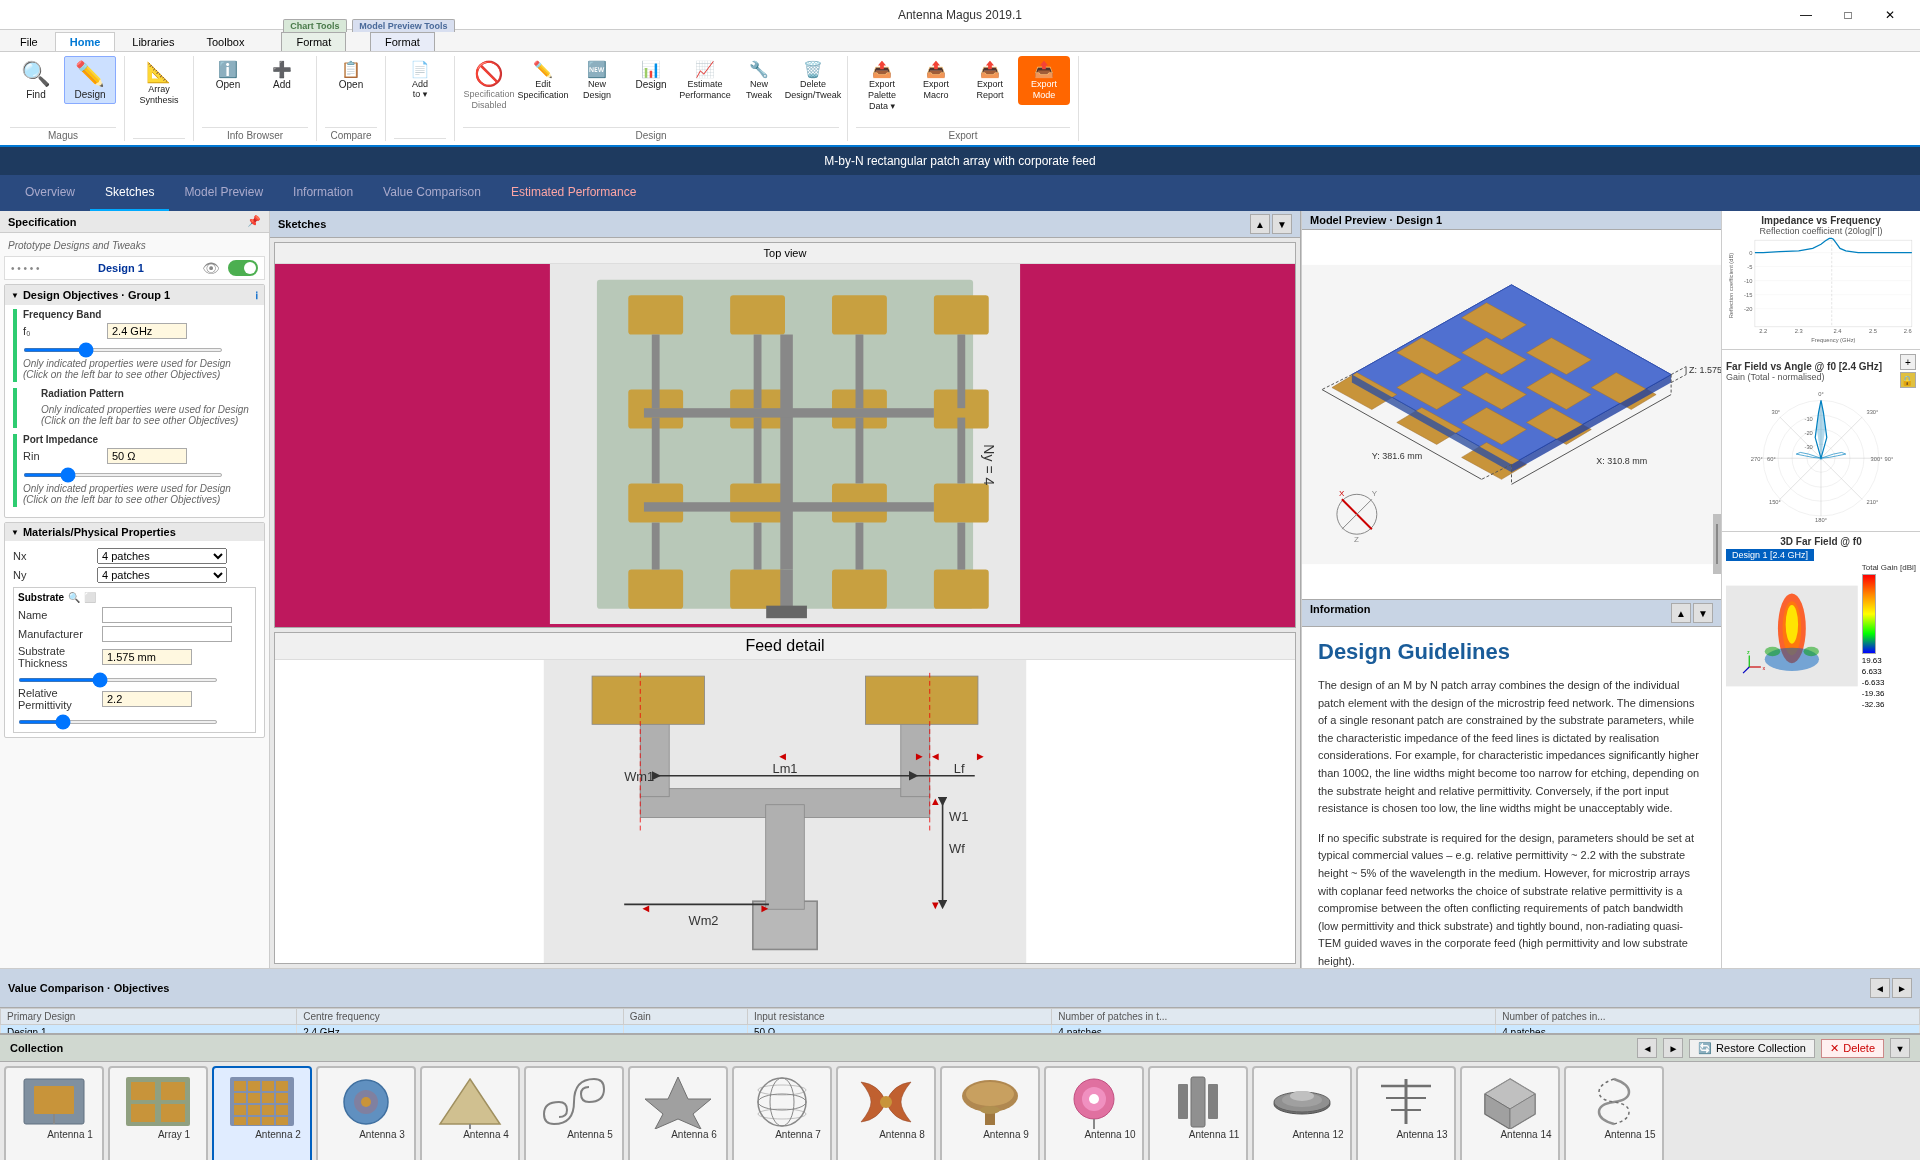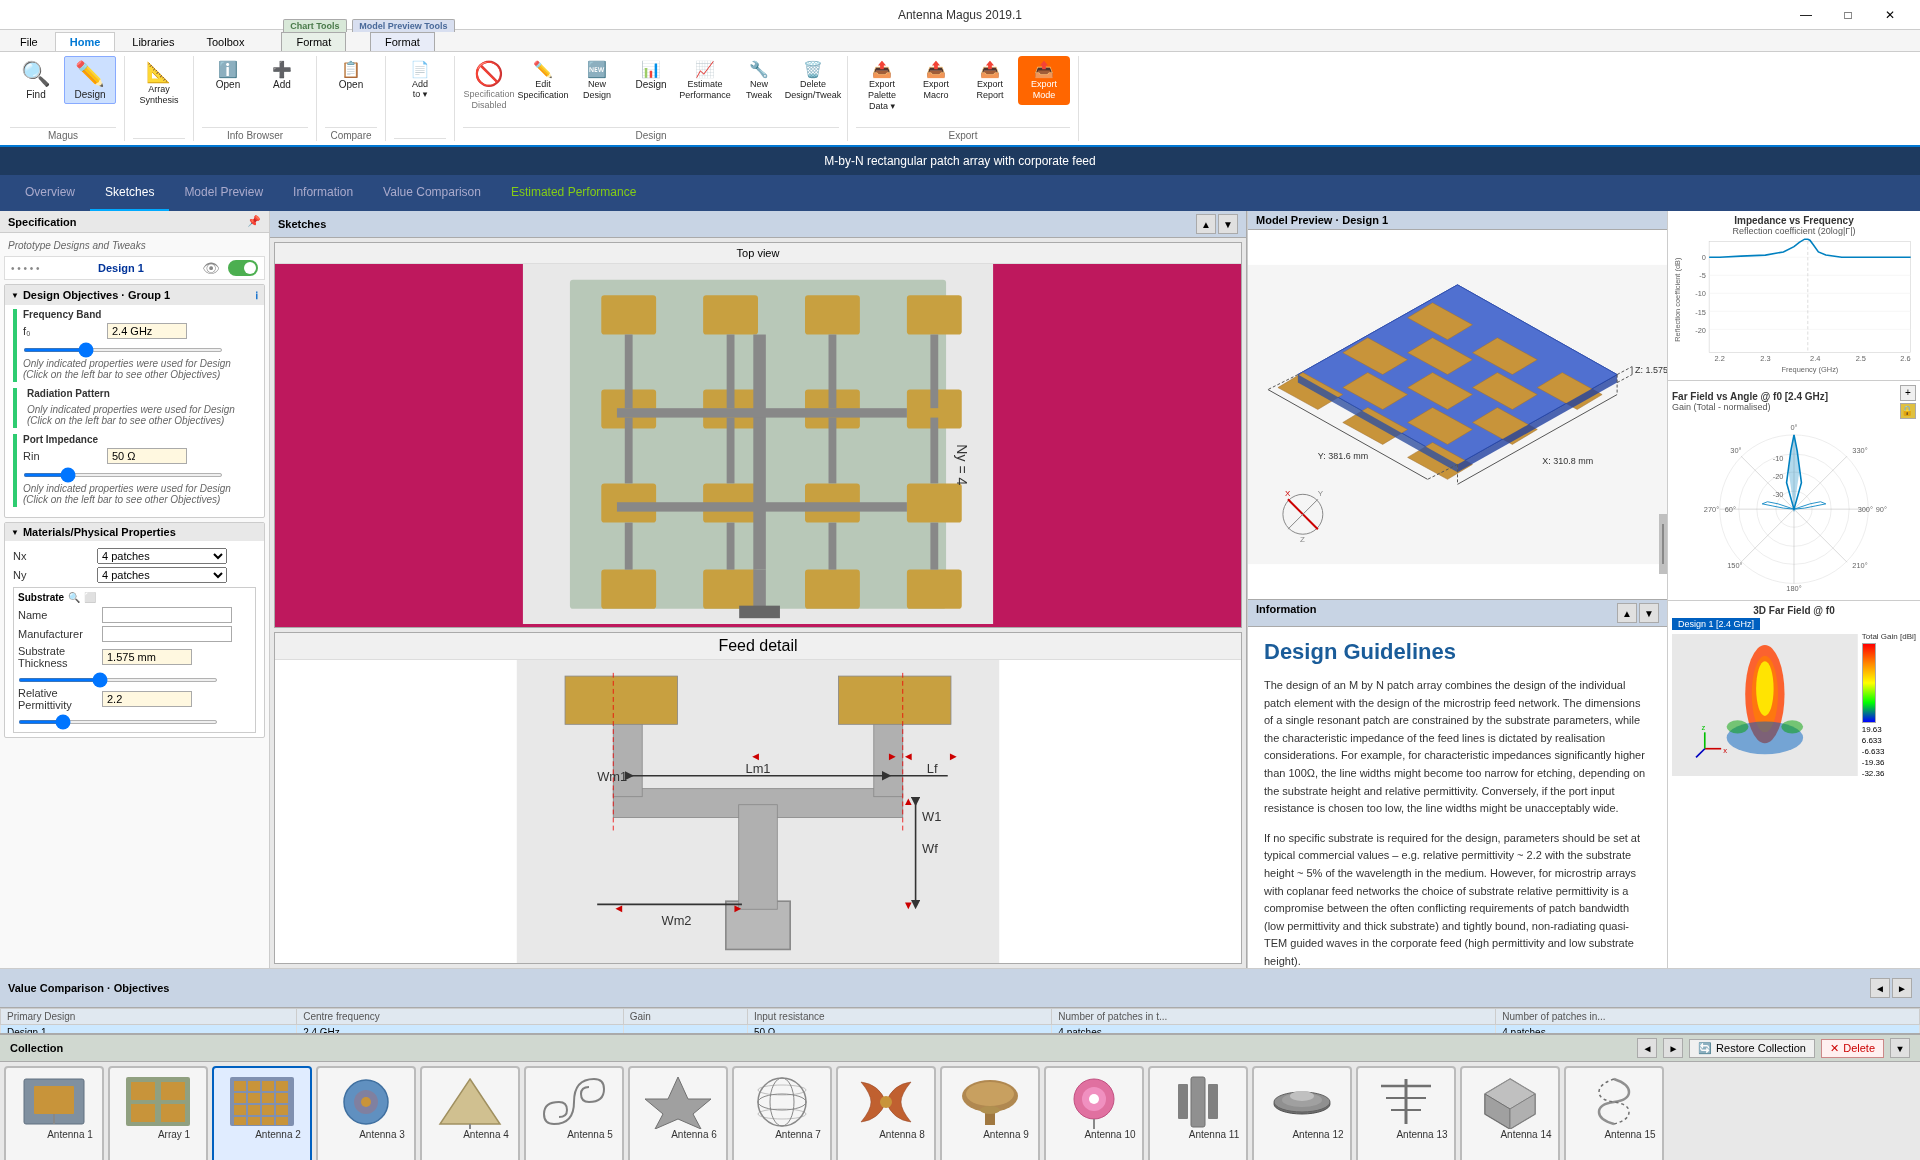--- a/index.html
+++ b/index.html
@@ -188,21 +188,21 @@
     #model-preview-panel {
       width: 420px;
       background: #f0f0f0;
       border-left: 1px solid #ccc;
       display: flex;
       flex-direction: column;
     }
 
     
     #right-panel {
-      width: 253px;
+      width: 199px;
       background: #f5f5f5;
       border-left: 1px solid #ccc;
       display: flex;
       flex-direction: column;
       overflow: hidden;
     }
 
     
     #collection-bar {
       height: 180px;
@@ -409,21 +409,21 @@
 
 <div style="background:#1e3a5f; height:28px; display:flex; align-items:center; padding:0;">
   <div style="color:white; font-size:12px; padding:0 20px; flex:1; text-align:center;">M-by-N rectangular patch array with corporate feed</div>
 </div>
 <div style="background:#2a4a7f; height:36px; display:flex; align-items:stretch; padding:0 10px;">
   <div class="view-tab" style="color:#aac;">Overview</div>
   <div class="view-tab active" style="color:white; border-bottom:2px solid #00aaff;">Sketches</div>
   <div class="view-tab" style="color:#aac;">Model Preview</div>
   <div class="view-tab" style="color:#aac;">Information</div>
   <div class="view-tab" style="color:#aac;">Value Comparison</div>
-  <div class="view-tab" style="color:#84cc16;">Estimated Performance</div>
+  <div class="view-tab" style="color:#fca5a5;">Estimated Performance</div>
 </div>
 
 <div style="display:flex; flex-direction:row; height:calc(1160px - 30px - 22px - 95px - 56px - 200px); overflow:hidden;">
 
   <div id="spec-panel">
     <div id="spec-header">
       <span>Specification</span>
       <span style="cursor:pointer;">📌</span>
     </div>
     <div id="spec-content">
@@ -453,21 +453,21 @@
             <div class="field-row">
               <span class="field-label">f₀</span>
               <input class="field-value" value="2.4 GHz" readonly="" style="background: rgb(255, 248, 224);">
             </div>
             <div class="slider-row">
               <input type="range" min="0" max="100" value="30" style="width: 200px;">
             </div>
             <div class="hint-text">Only indicated properties were used for Design<br>(Click on the left bar to see other Objectives)</div>
           </div>
 
-          <div style="position:relative; padding-left:10px; border-left:4px solid #2ecc71; margin-bottom:6px;">
+          <div style="position:relative; padding-left:24px; border-left:4px solid #2ecc71; margin-bottom:6px;">
             <div style="font-size:10px; font-weight:bold; color:#333; margin-bottom:3px;">Radiation Pattern</div>
             <div class="hint-text">Only indicated properties were used for Design<br>(Click on the left bar to see other Objectives)</div>
           </div>
 
           <div style="position:relative; padding-left:6px; border-left:4px solid #2ecc71; margin-bottom:6px;">
             <div style="font-size:10px; font-weight:bold; color:#333; margin-bottom:3px;">Port Impedance</div>
             <div class="field-row">
               <span class="field-label">Rin</span>
               <input class="field-value" value="50 Ω" readonly="" style="background: rgb(255, 248, 224);">
             </div>

